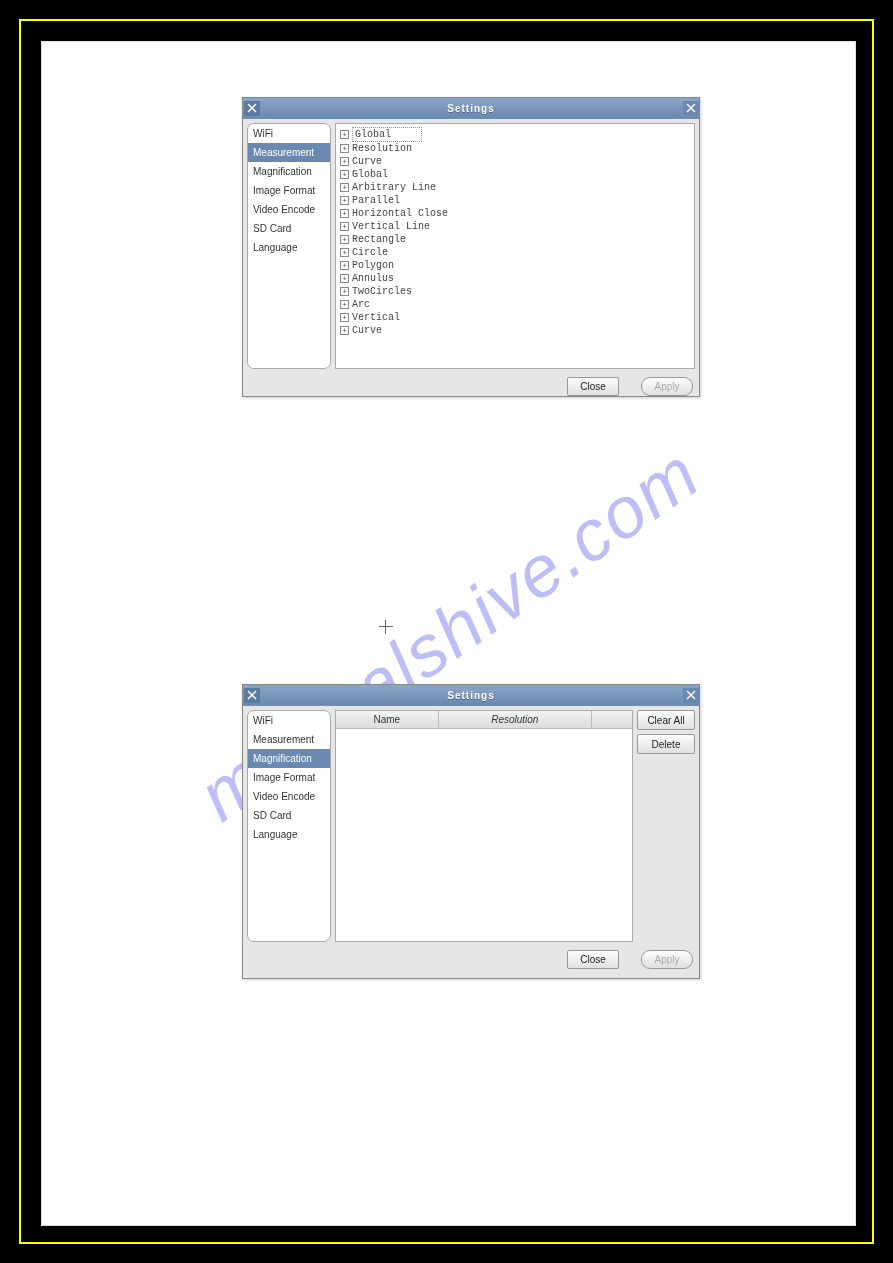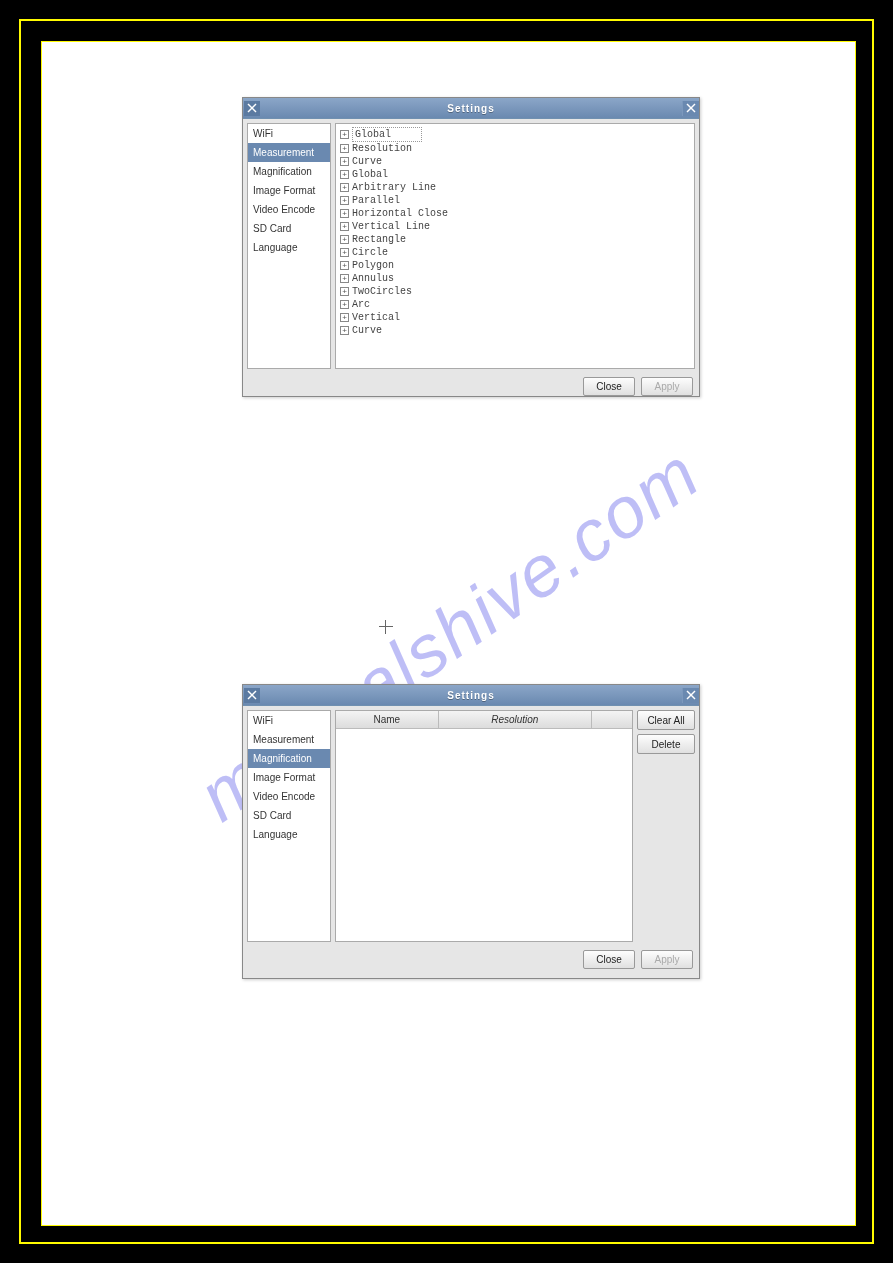--- a/index.html
+++ b/index.html
@@ -142,36 +142,37 @@
     font-family: Arial, sans-serif;
   }
   .tree-row.first .label {
     border: 1px dotted #999;
     padding: 0 30px 0 2px;
   }
 
   .dialog-footer {
     display: flex;
     justify-content: flex-end;
-    gap: 6px;
+    gap: 22px;
     padding: 4px 6px 6px;
   }
   .btn {
     min-width: 52px;
     padding: 3px 10px;
     font-size: 10px;
     background: linear-gradient(#fdfdfd, #e0e0e0);
     border: 1px solid #999;
     border-radius: 2px;
     cursor: pointer;
     color: #222;
   }
   .btn.disabled {
     color: #aaa;
     cursor: default;
+    border-radius: 9px;
   }
 
   .d2-body { display: flex; padding: 4px; gap: 4px; }
   .d1-body .content-pane { height: 246px; }
   .d2-table-wrap {
     flex: 1;
     display: flex;
     gap: 4px;
   }
   .d2-table {
@@ -195,21 +196,21 @@
     display: flex; align-items: center; justify-content: center;
   }
   .d2-th:last-child { border-right: none; flex: 0 0 40px; }
   .d2-th.mid { flex: 1.5; font-style: italic; }
   .d2-side-btns {
     width: 58px;
     display: flex; flex-direction: column; gap: 4px;
   }
   .d2-side-btns .btn { min-width: 0; width: 58px; padding: 3px 2px; height: 20px; }
 
-  .d1-body .sidebar, .d2-body .sidebar { height: 246px; }
+  .d1-body .sidebar, .d2-body .sidebar { height: 246px; border-radius: 7px; }
   .d2-body .sidebar { height: 232px; }
 </style>
 </head>
 <body>
 
 <div class="outer-frame">
   <div class="inner-page">
 
     <div class="watermark">manualshive.com</div>
     <div class="crosshair"></div>

